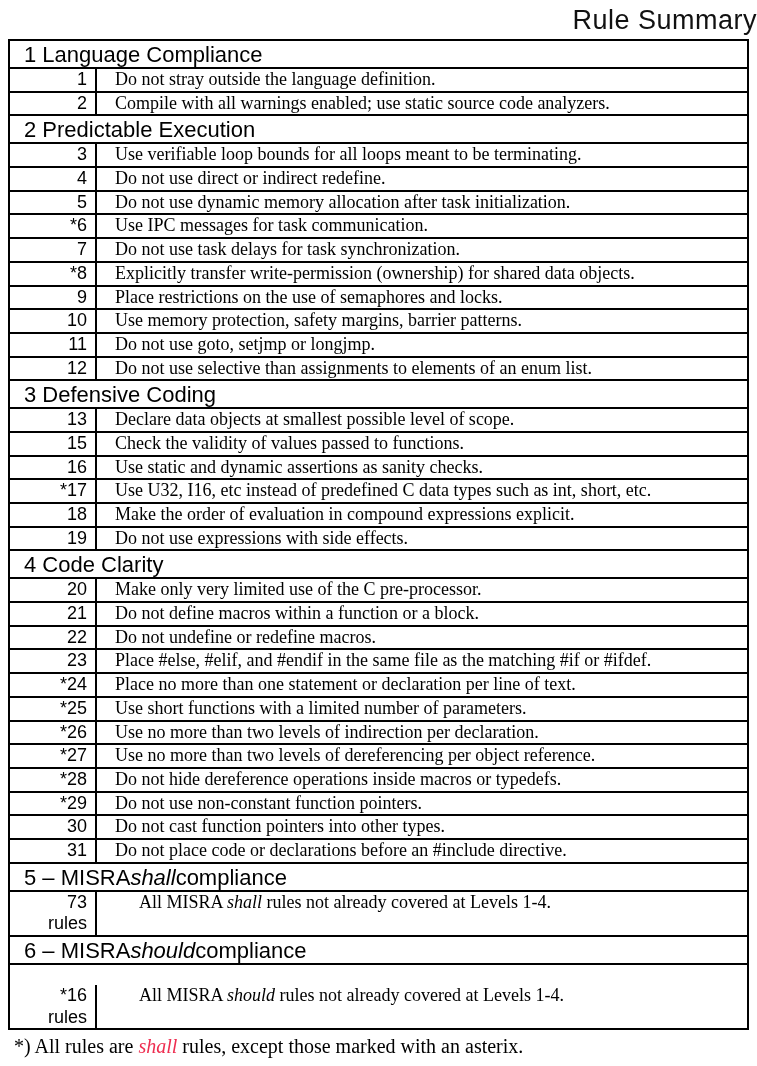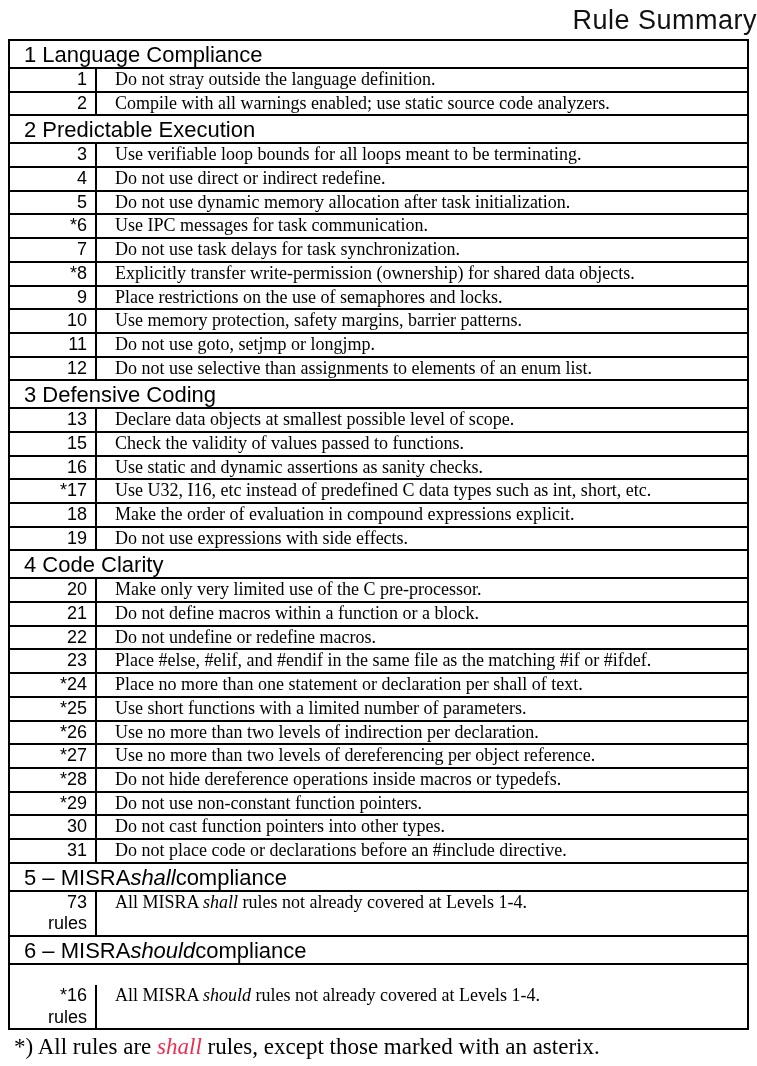--- a/index.html
+++ b/index.html
@@ -47,20 +47,21 @@
     font-size: 22px;
     padding-left: 14px;
     white-space: nowrap;
     align-items: flex-end;
   }
   .rule-row {
     height: 21.7px;
   }
   .rule-row.double {
     height: 43.4px;
+    gap: 24px;
   }
   .cell.num {
     width: 87px;
     box-sizing: border-box;
     border-right: 2px solid #000000;
     text-align: right;
     padding-right: 8px;
     font-size: 18px;
     line-height: 21.7px;
     flex: none;
@@ -73,21 +74,21 @@
     padding-left: 18px;
     white-space: nowrap;
     overflow: hidden;
   }
   .em {
     font-style: italic;
   }
   .footnote {
     margin: 5px 0 0 14px;
     font-family: "Liberation Serif", serif;
-    font-size: 23px;
+    font-size: 20px;
     line-height: 23px;
     white-space: nowrap;
   }
 </style>
 </head>
 <body>
 
 <div class="page">
   <h1 class="title">Rule Summary</h1>
   <div class="rule-table" id="rule-table">
@@ -232,21 +233,21 @@
       <div class="row rule-row">
         <div class="cell num">
           <div>23</div>
         </div>
         <div class="cell text"><span>Place #else, #elif, and #endif in the same file as the matching #if or #ifdef.</span></div>
       </div>
       <div class="row rule-row">
         <div class="cell num">
           <div>*24</div>
         </div>
-        <div class="cell text"><span>Place no more than one statement or declaration per shall of text.</span></div>
+        <div class="cell text"><span>Place no more than one statement or declaration per line of text.</span></div>
       </div>
       <div class="row rule-row">
         <div class="cell num">
           <div>*25</div>
         </div>
         <div class="cell text"><span>Use short functions with a limited number of parameters.</span></div>
       </div>
       <div class="row rule-row">
         <div class="cell num">
           <div>*26</div>

